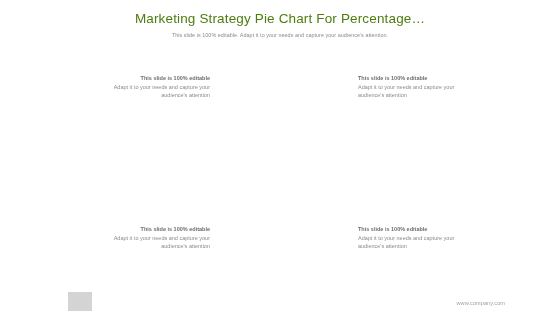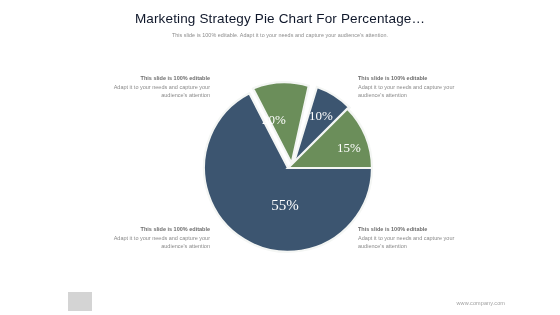--- a/index.html
+++ b/index.html
@@ -21,21 +21,21 @@
 
   
   .title {
     position: absolute;
     left: 0;
     top: 11px;
     width: 560px;
     text-align: center;
     font-size: 13.5px;
     line-height: 16px;
-    color: #0f172a;
+    color: #4d7c0f;
     letter-spacing: 0.15px;
     white-space: nowrap;
   }
 
   .subtitle {
     position: absolute;
     left: 0;
     top: 31px;
     width: 560px;
     text-align: center;
@@ -108,40 +108,20 @@
 </style>
 </head>
 <body>
 
 <div class="slide">
 
   <div class="title">Marketing Strategy Pie Chart For Percentage…</div>
 
   <div class="subtitle">This slide is 100% editable. Adapt it to your needs and capture your audience's attention.</div>
 
-  <div class="pie-wrap">
-    <svg class="pie-svg" viewBox="0 0 186 200">
-
-      <path d="M 92 106 L 176 106 A 84 84 0 1 1 53.34 31.25 Z" fill="#3c5570" stroke="#f4f6f4" stroke-width="2.2"></path>
-
-      <path d="M 95.6 101.2 L 56.94 26.45 A 84 84 0 0 1 112.72 23.92 Z" fill="#6b8e5a" stroke="#f4f6f4" stroke-width="2.2"></path>
-
-      <path d="M 97.0 103.4 L 121.01 24.92 A 84 84 0 0 1 153.55 45.63 Z" fill="#3c5570" stroke="#f4f6f4" stroke-width="2.2"></path>
-
-      <path d="M 92 106 L 151.39 46.61 A 84 84 0 0 1 176 106 Z" fill="#6b8e5a" stroke="#f4f6f4" stroke-width="2.2"></path>
-
-      <text class="slice-label" x="78" y="62" text-anchor="middle">20%</text>
-
-      <text class="slice-label" x="125" y="58" text-anchor="middle">10%</text>
-
-      <text class="slice-label" x="153" y="90" text-anchor="middle">15%</text>
-
-      <text class="slice-label big" x="89" y="148" text-anchor="middle">55%</text>
-    </svg>
-  </div>
 
   <div class="callout left" id="callout-tl">
     <span class="c-head">This slide is 100% editable</span>
     <span class="c-body">Adapt it to your needs and capture your audience's attention</span>
   </div>
 
   <div class="callout right" id="callout-tr">
     <span class="c-head">This slide is 100% editable</span>
     <span class="c-body">Adapt it to your needs and capture your audience's attention</span>
   </div>

